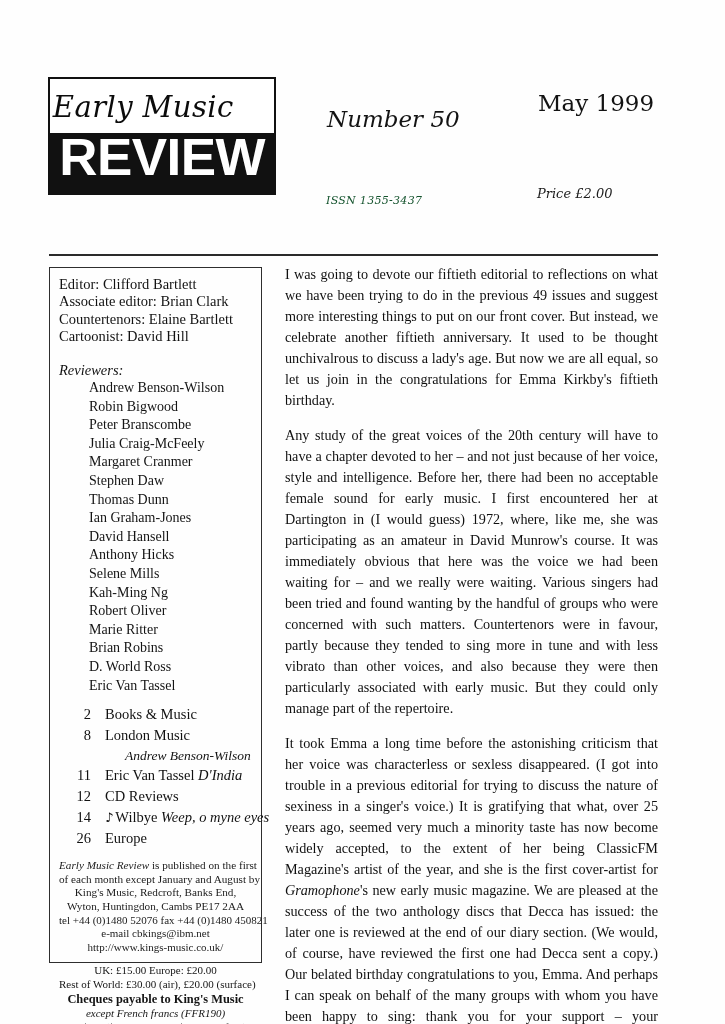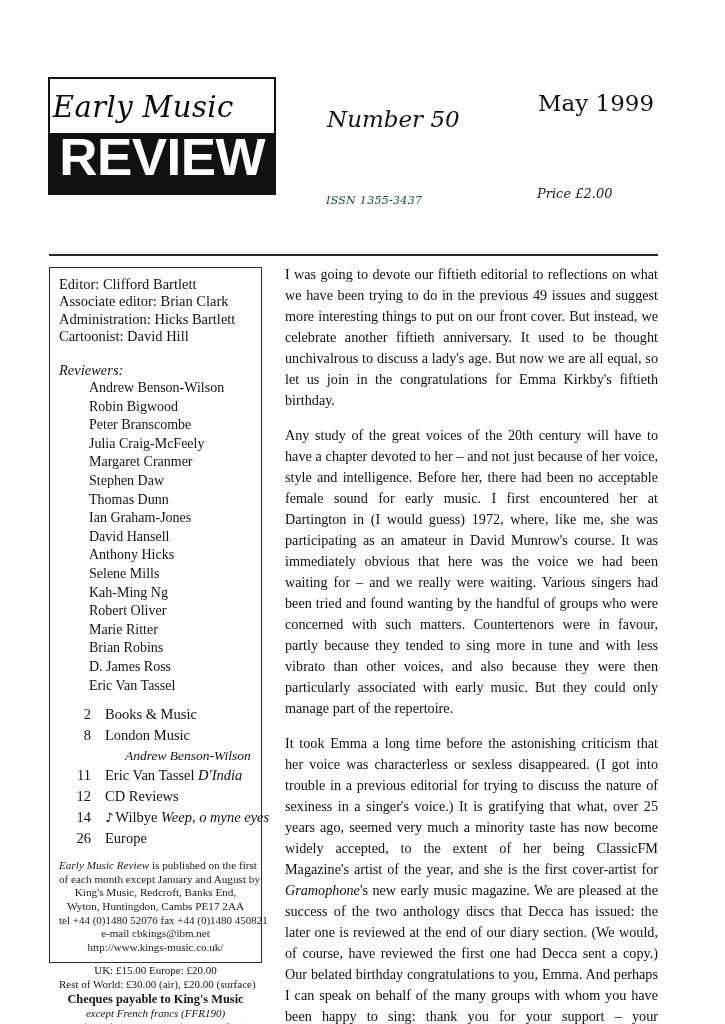--- a/index.html
+++ b/index.html
@@ -253,42 +253,42 @@
   <div class="issue-date">May 1999</div>
   <div class="issn">ISSN 1355-3437</div>
   <div class="price">Price £2.00</div>
 
   <div class="top-rule"></div>
 
   <div class="info-box">
     <div class="staff">
       <div>Editor: Clifford Bartlett</div>
       <div>Associate editor: Brian Clark</div>
-      <div>Administration: Hicks Bartlett</div>
+      <div>Countertenors: Elaine Bartlett</div>
       <div>Cartoonist: David Hill</div>
       <div class="reviewers-label">Reviewers:</div>
     </div>
 
     <ul class="reviewer-list">
       <li>Andrew Benson-Wilson</li>
       <li>Robin Bigwood</li>
       <li>Peter Branscombe</li>
       <li>Julia Craig-McFeely</li>
       <li>Margaret Cranmer</li>
       <li>Stephen Daw</li>
       <li>Thomas Dunn</li>
       <li>Ian Graham-Jones</li>
       <li>David Hansell</li>
       <li>Anthony Hicks</li>
       <li>Selene Mills</li>
       <li>Kah-Ming Ng</li>
       <li>Robert Oliver</li>
       <li>Marie Ritter</li>
       <li>Brian Robins</li>
-      <li>D. James Ross</li>
+      <li>D. World Ross</li>
       <li>Eric Van Tassel</li>
     </ul>
 
     <div class="contents">
       <div class="contents-row">
         <span class="contents-page">2</span>
         <span class="contents-title">Books &amp; Music</span>
       </div>
       <div class="contents-row">
         <span class="contents-page">8</span>

